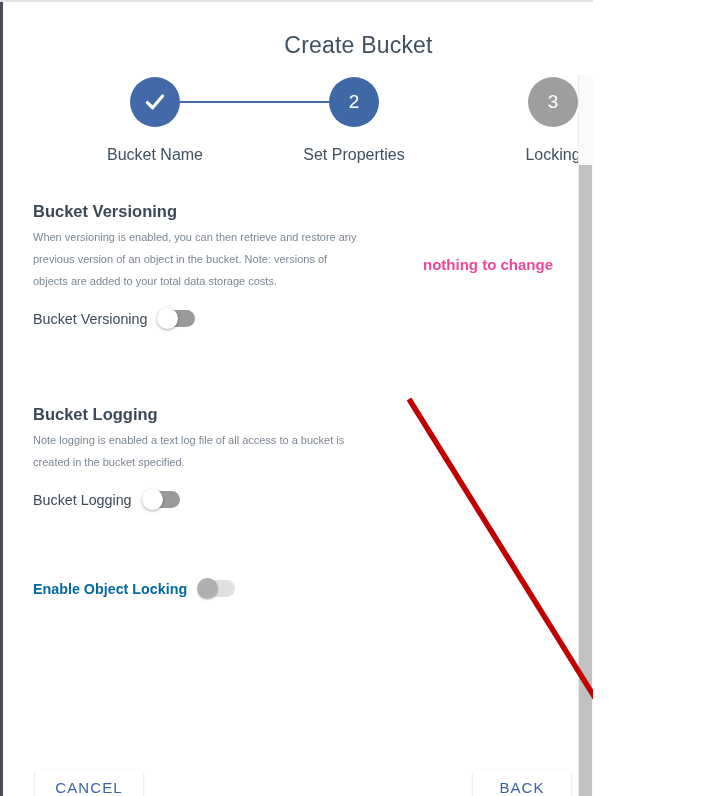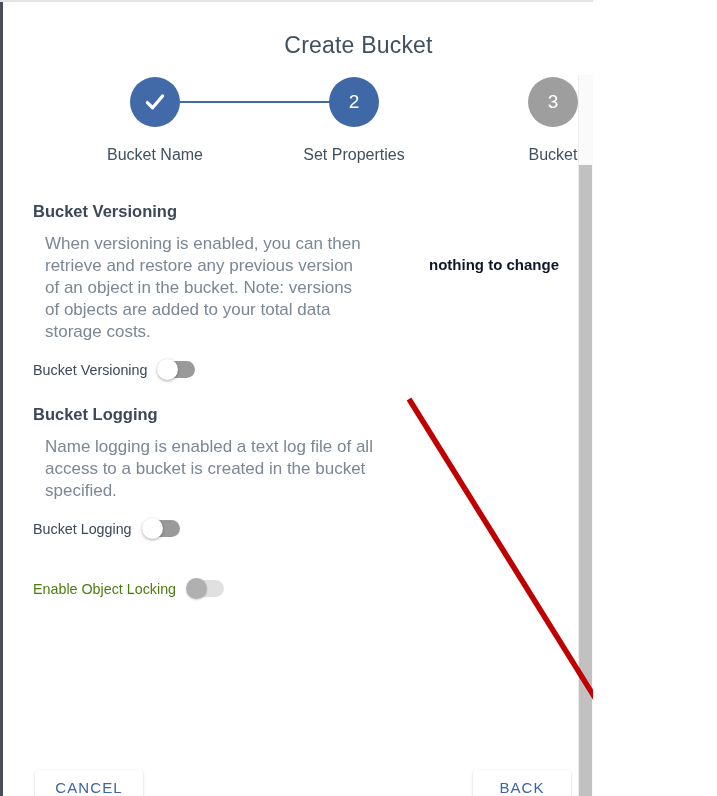--- a/index.html
+++ b/index.html
@@ -124,39 +124,39 @@
   .section { position: absolute; left: 30px; width: 380px; }
 
   .sec-title {
     font-size: 16.5px;
     font-weight: bold;
     color: #3c4858;
     margin: 0 0 5px 0;
     white-space: nowrap;
   }
   .sec-desc {
-    font-size: 17px;
+    font-size: 11px;
     line-height: 22px;
     color: #7b8794;
-    margin: 12px;
+    margin: 0;
     max-width: 325px;
   }
   .sec-desc.wide { max-width: 335px; }
 
   .toggle-row {
     display: flex;
     align-items: center;
     margin-top: 18px;
   }
   .toggle-label {
     font-size: 14.3px;
     color: #3c4858;
     margin-right: 12px;
   }
-  .toggle-label.disabled { color: #4d7c0f; }
+  .toggle-label.disabled { color: #0369a1; font-weight: bold; }
 
   .switch {
     position: relative;
     width: 36px;
     height: 17px;
     border-radius: 9px;
     background: #9a9a9a;
     cursor: pointer;
     flex: 0 0 auto;
   }
@@ -177,23 +177,22 @@
   .sec-logging    { top: 403px; }
   .sec-locking    { top: 560px; width: 400px; }
 
   
   .annot-text {
     position: absolute;
     left: 423px;
     top: 256px;
     font-size: 15px;
     font-weight: bold;
-    color: #0f172a;
+    color: #ec4899;
     white-space: nowrap;
-    margin-left: 6px;
   }
   .annot-arrow {
     position: absolute;
     left: 0; top: 0;
     width: 717px; height: 796px;
     pointer-events: none;
   }
 
   
   .btn {
@@ -278,38 +277,38 @@
         <div class="bubble active">
           <span>2</span>
         </div>
         <div class="label">Set Properties</div>
       </div>
 
       <div class="step s3">
         <div class="bubble todo">
           <span>3</span>
         </div>
-        <div class="label">Bucket</div>
+        <div class="label">Locking</div>
       </div>
     </div>
 
     <div class="section sec-versioning">
       <div class="sec-title">Bucket Versioning</div>
       <p class="sec-desc">When versioning is enabled, you can then retrieve and restore any previous version of an object in the bucket. Note: versions of objects are added to your total data storage costs.</p>
       <div class="toggle-row">
         <span class="toggle-label">Bucket Versioning</span>
         <span class="switch">
           <span class="knob"></span>
         </span>
       </div>
     </div>
 
     <div class="section sec-logging">
       <div class="sec-title">Bucket Logging</div>
-      <p class="sec-desc wide">Name logging is enabled a text log file of all access to a bucket is created in the bucket specified.</p>
+      <p class="sec-desc wide">Note logging is enabled a text log file of all access to a bucket is created in the bucket specified.</p>
       <div class="toggle-row">
         <span class="toggle-label">Bucket Logging</span>
         <span class="switch">
           <span class="knob"></span>
         </span>
       </div>
     </div>
 
     <div class="section sec-locking">
       <div class="toggle-row">

